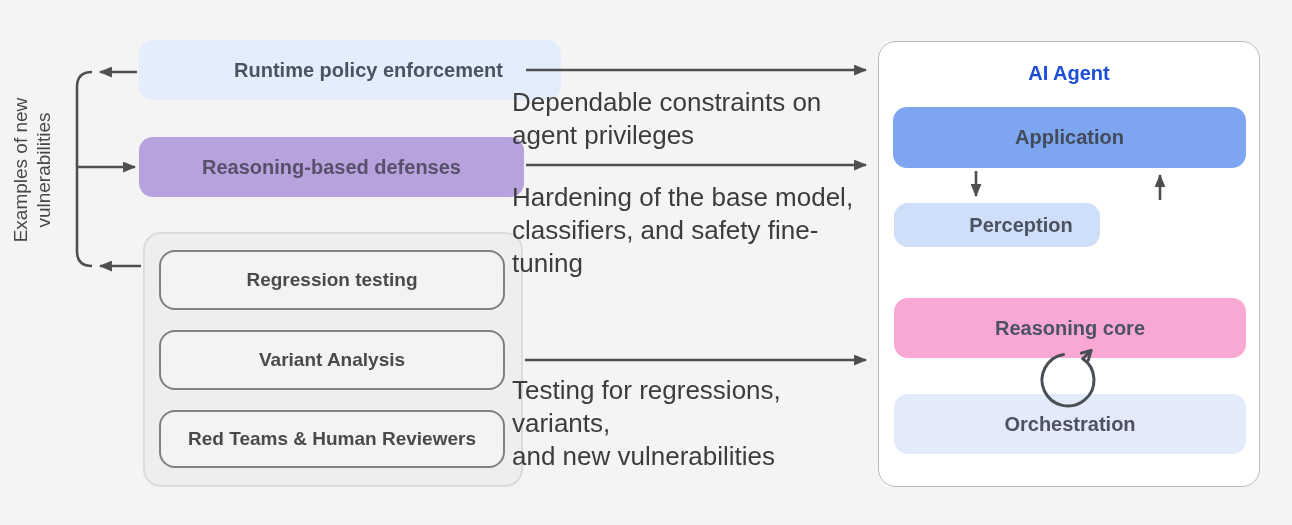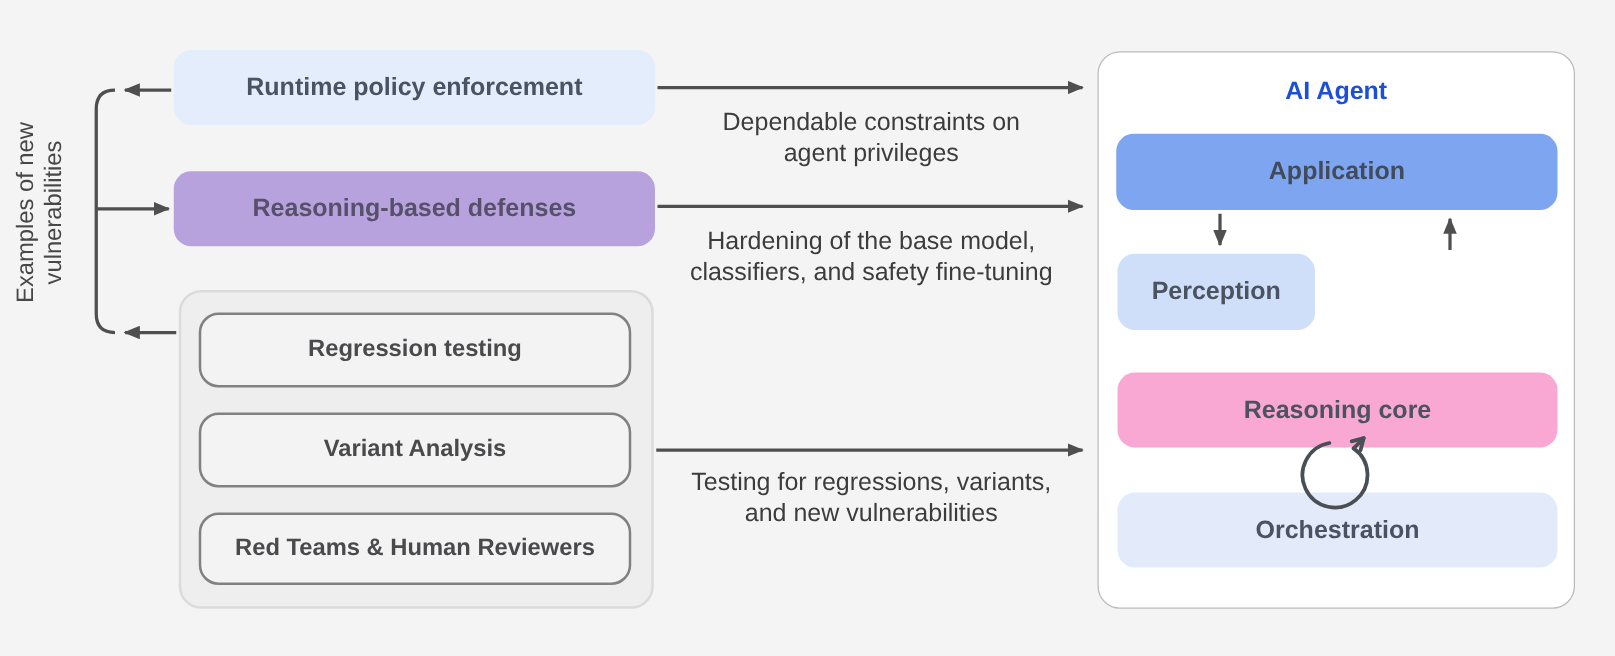--- a/index.html
+++ b/index.html
@@ -2,46 +2,46 @@
 <html><head>
 <meta charset="utf-8">
 <style>
   html,body{margin:0;padding:0;background:#f4f4f5;}
   .canvas{
     position:relative;width:1292px;height:525px;overflow:hidden;
     background:#f4f4f5;font-family:"Liberation Sans",sans-serif;
   }
   .box{position:absolute;display:flex;align-items:center;justify-content:center;
        border-radius:14px;font-weight:700;font-size:20px;color:#4b5260;text-align:center;}
-  .runtime-box{left:139px;top:40px;width:385px;height:60px;background:#e4edfb;}
+  .runtime-box{left:139px;top:40px;width:385px;height:60px;background:#e4edfb;padding-left:37px;}
   .defense-box{left:139px;top:137px;width:385px;height:60px;background:#b7a2de;color:#57506a;}
   .group-box{position:absolute;left:143px;top:232px;width:380px;height:255px;
              background:#eeeeef;border:2px solid #dbdbdd;border-radius:18px;box-sizing:border-box;padding-left:20px;}
   .inner-box{position:absolute;left:14px;width:346px;height:60px;display:flex;align-items:center;justify-content:center;
              background:#f3f3f4;border:2px solid #818183;border-radius:16px;box-sizing:border-box;
              font-weight:700;font-size:19px;color:#4a4a4c;}
   .inner-1{top:16px;}
   .inner-2{top:96px;}
   .inner-3{top:176px;height:58px;}
   .rotated-label{
     position:absolute;left:-77px;top:145px;width:220px;height:50px;
     transform:rotate(-90deg);display:flex;align-items:center;justify-content:center;
     font-size:19px;color:#474747;text-align:center;white-space:pre-line;line-height:1.2;
   }
-  .flow-label{position:absolute;width:370px;text-align:center;font-size:20px;color:#3c3c3c;
+  .flow-label{position:absolute;width:370px;text-align:left;font-size:26px;color:#3c3c3c;
               line-height:1.27;white-space:pre-line;}
   .flow-1{left:512px;top:86px;}
   .flow-2{left:512px;top:181px;}
   .flow-3{left:512px;top:374px;}
   .agent-panel{position:absolute;left:878px;top:41px;width:382px;height:446px;
                background:#ffffff;border:1.5px solid #bcbcbe;border-radius:18px;box-sizing:border-box;}
   .agent-title{position:absolute;left:0;top:20px;width:100%;text-align:center;
                font-weight:700;font-size:20px;color:#1d4ed8;}
   .app-box{left:14px;top:65px;width:353px;height:61px;background:#7ea6f0;color:#414b5c;}
-  .perception-box{left:15px;top:161px;width:158px;height:61px;background:#cfdff9;}
+  .perception-box{left:15px;top:161px;width:158px;height:44px;background:#cfdff9;padding-left:48px;}
   .rendering-box{left:207px;top:161px;width:158px;height:61px;background:#cfdff9;}
   .reasoning-box{left:15px;top:256px;width:352px;height:60px;background:#f9a8d4;}
   .orchestration-box{left:15px;top:352px;width:352px;height:60px;background:#e3ebfa;}
   .agent-panel .box{position:absolute;}
   .overlay{position:absolute;left:0;top:0;width:1292px;height:525px;z-index:10;pointer-events:none;}
 </style>
 </head>
 <body>
 
 <div class="canvas">

